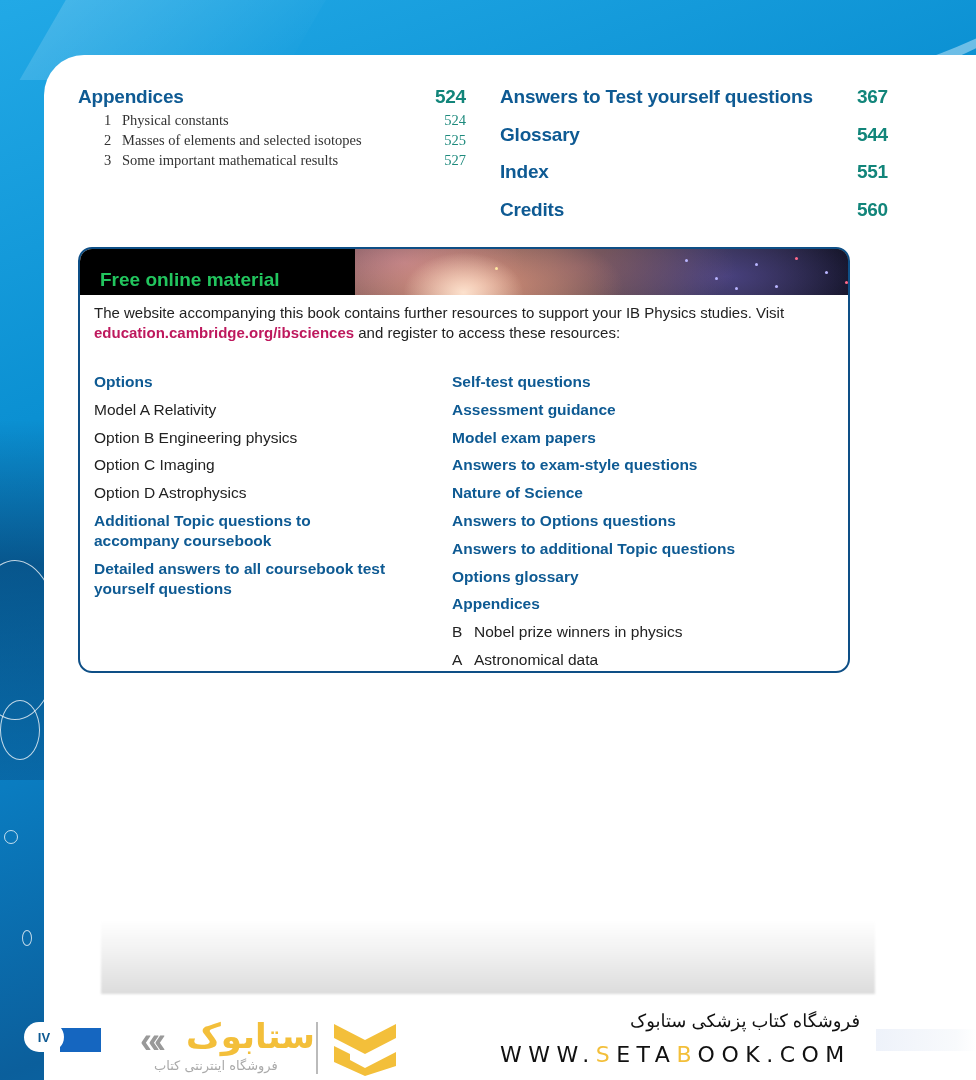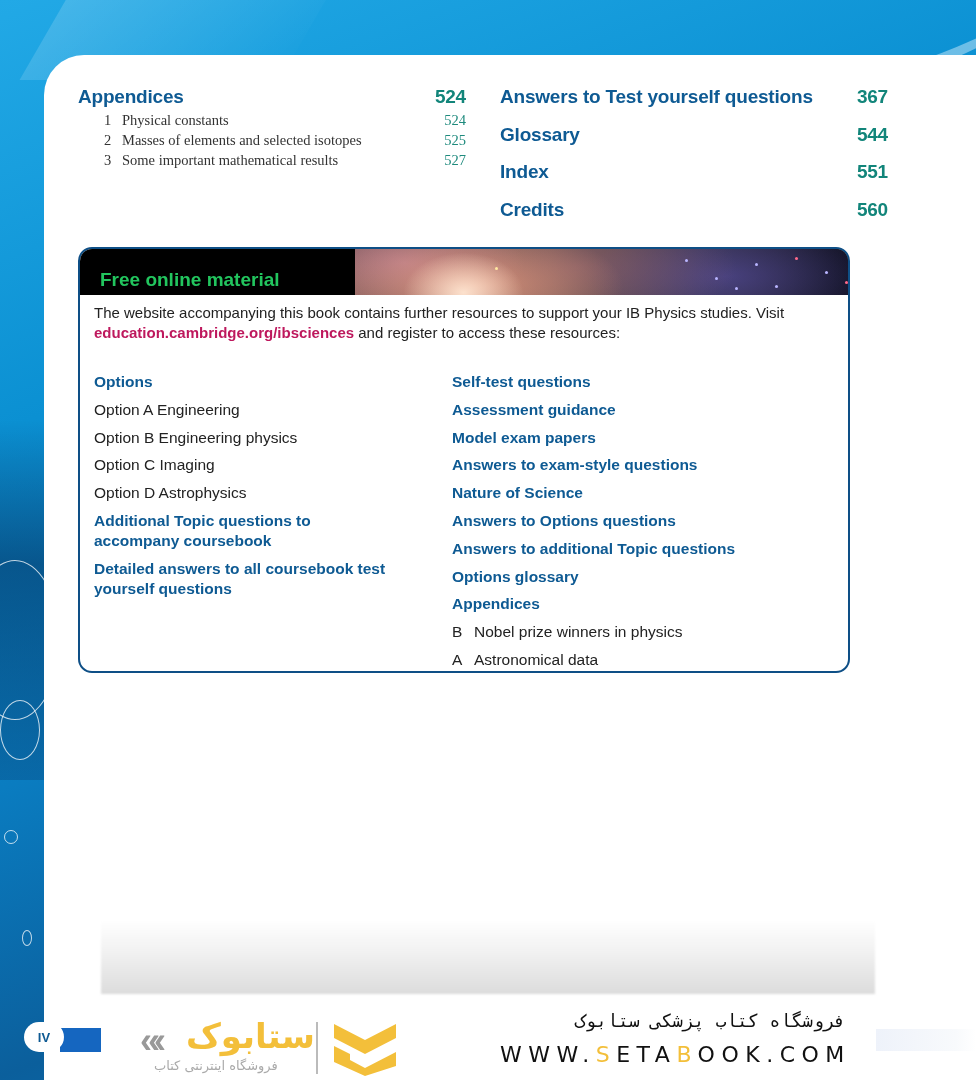--- a/index.html
+++ b/index.html
@@ -124,22 +124,22 @@
     position: absolute; left: 46px; top: 2px; color: #f3bf3a; font-family: "DejaVu Sans", sans-serif;
     font-size: 34px; font-weight: bold;
   }
   .logo-sub {
     position: absolute; left: 14px; top: 44px; color: #aaa; font-size: 13px; font-family: "DejaVu Sans", sans-serif;
   }
   .logo-divider { position: absolute; left: 176px; top: 8px; width: 2px; height: 52px; background: #bbb; }
   .logo-mark { position: absolute; left: 190px; top: 4px; width: 70px; height: 58px; }
 
   .footer-fa {
-    position: absolute; left: 560px; top: 1010px; width: 300px; text-align: center;
-    font-family: Liberation Mono, monospace; font-size: 18px; color: #111; direction: rtl;
+    position: absolute; left: 560px; top: 1010px; width: 300px; text-align: right;
+    font-family: Liberation Sans, sans-serif; font-size: 18px; color: #111; direction: rtl;
   }
   .footer-url {
     position: absolute; left: 500px; top: 1042px;
     font-family: "DejaVu Sans", sans-serif; font-size: 22px; color: #111; letter-spacing: 6.5px;
   }
   .footer-url .hl { color: #f3bf3a; }
   .footer-fade {
     position: absolute; left: 876px; top: 1029px; width: 100px; height: 22px;
     background: linear-gradient(90deg, #eef2fa, #f8fafc 80%, #ffffff);
   }
@@ -210,21 +210,21 @@
       <span class="star" style="left:490px;top:32px;background:#ff6a8a;"></span>
       <span class="star" style="left:380px;top:38px;"></span>
     </div>
   </div>
   <div class="fom-intro">
     <span>The website accompanying this book contains further resources to support your IB Physics studies. Visit </span><span class="link">education.cambridge.org/ibsciences</span><span> and register to access these resources:</span>
   </div>
   <div class="fom-cols">
     <div class="fom-col">
       <div class="fom-item bold">Options</div>
-      <div class="fom-item">Option A Engineering</div>
+      <div class="fom-item">Model A Relativity</div>
       <div class="fom-item">Option B Engineering physics</div>
       <div class="fom-item">Option C Imaging</div>
       <div class="fom-item">Option D Astrophysics</div>
       <div class="fom-item bold" style="width:260px;">Additional Topic questions to accompany coursebook</div>
       <div class="fom-item bold" style="width:300px;">Detailed answers to all coursebook test yourself questions</div>
     </div>
     <div class="fom-col right">
       <div class="fom-item bold">Self-test questions</div>
       <div class="fom-item bold">Assessment guidance</div>
       <div class="fom-item bold">Model exam papers</div>

